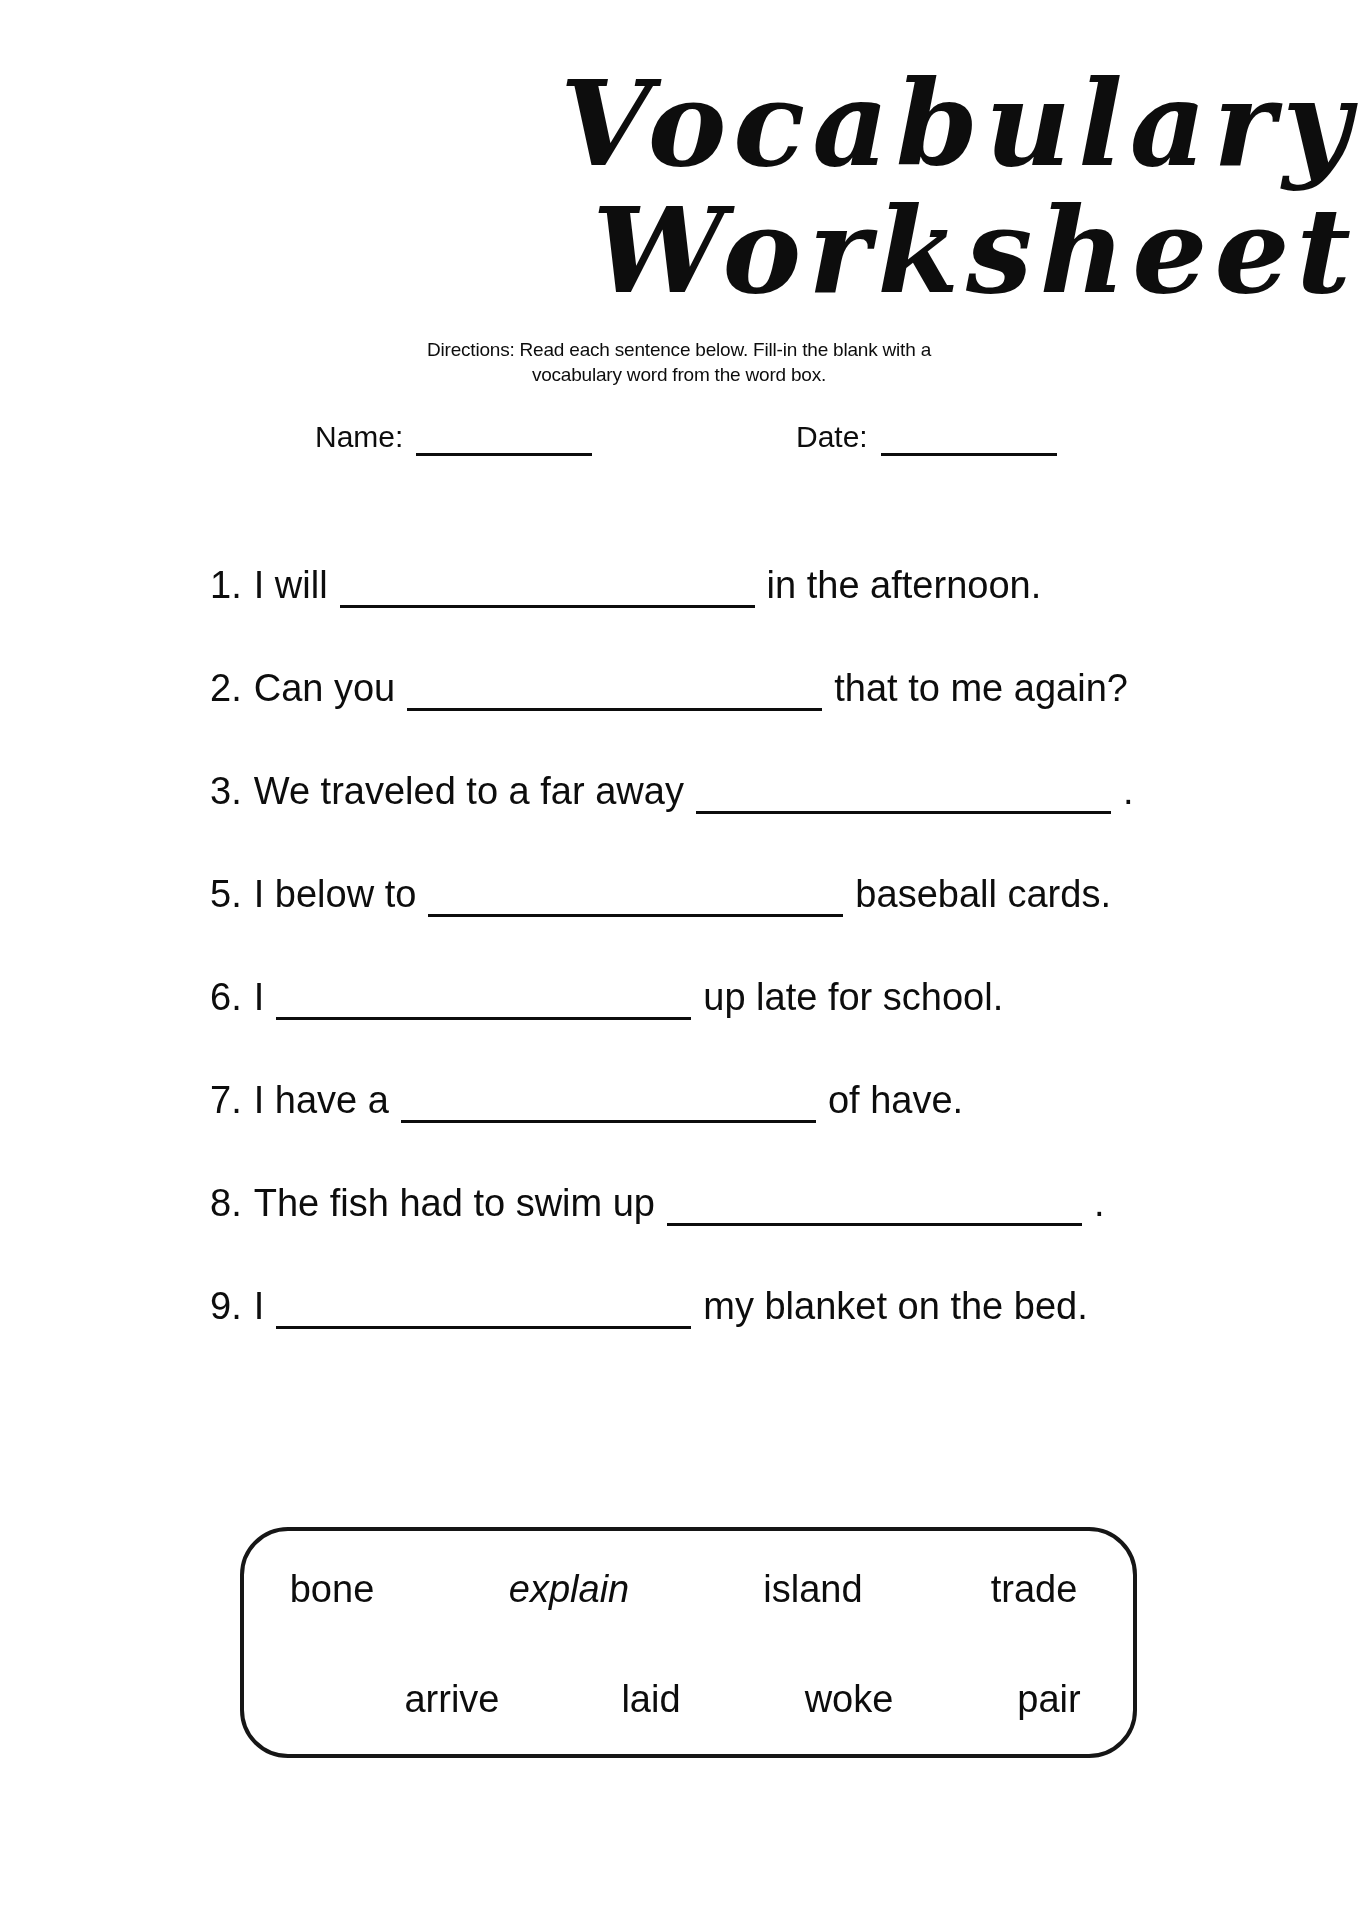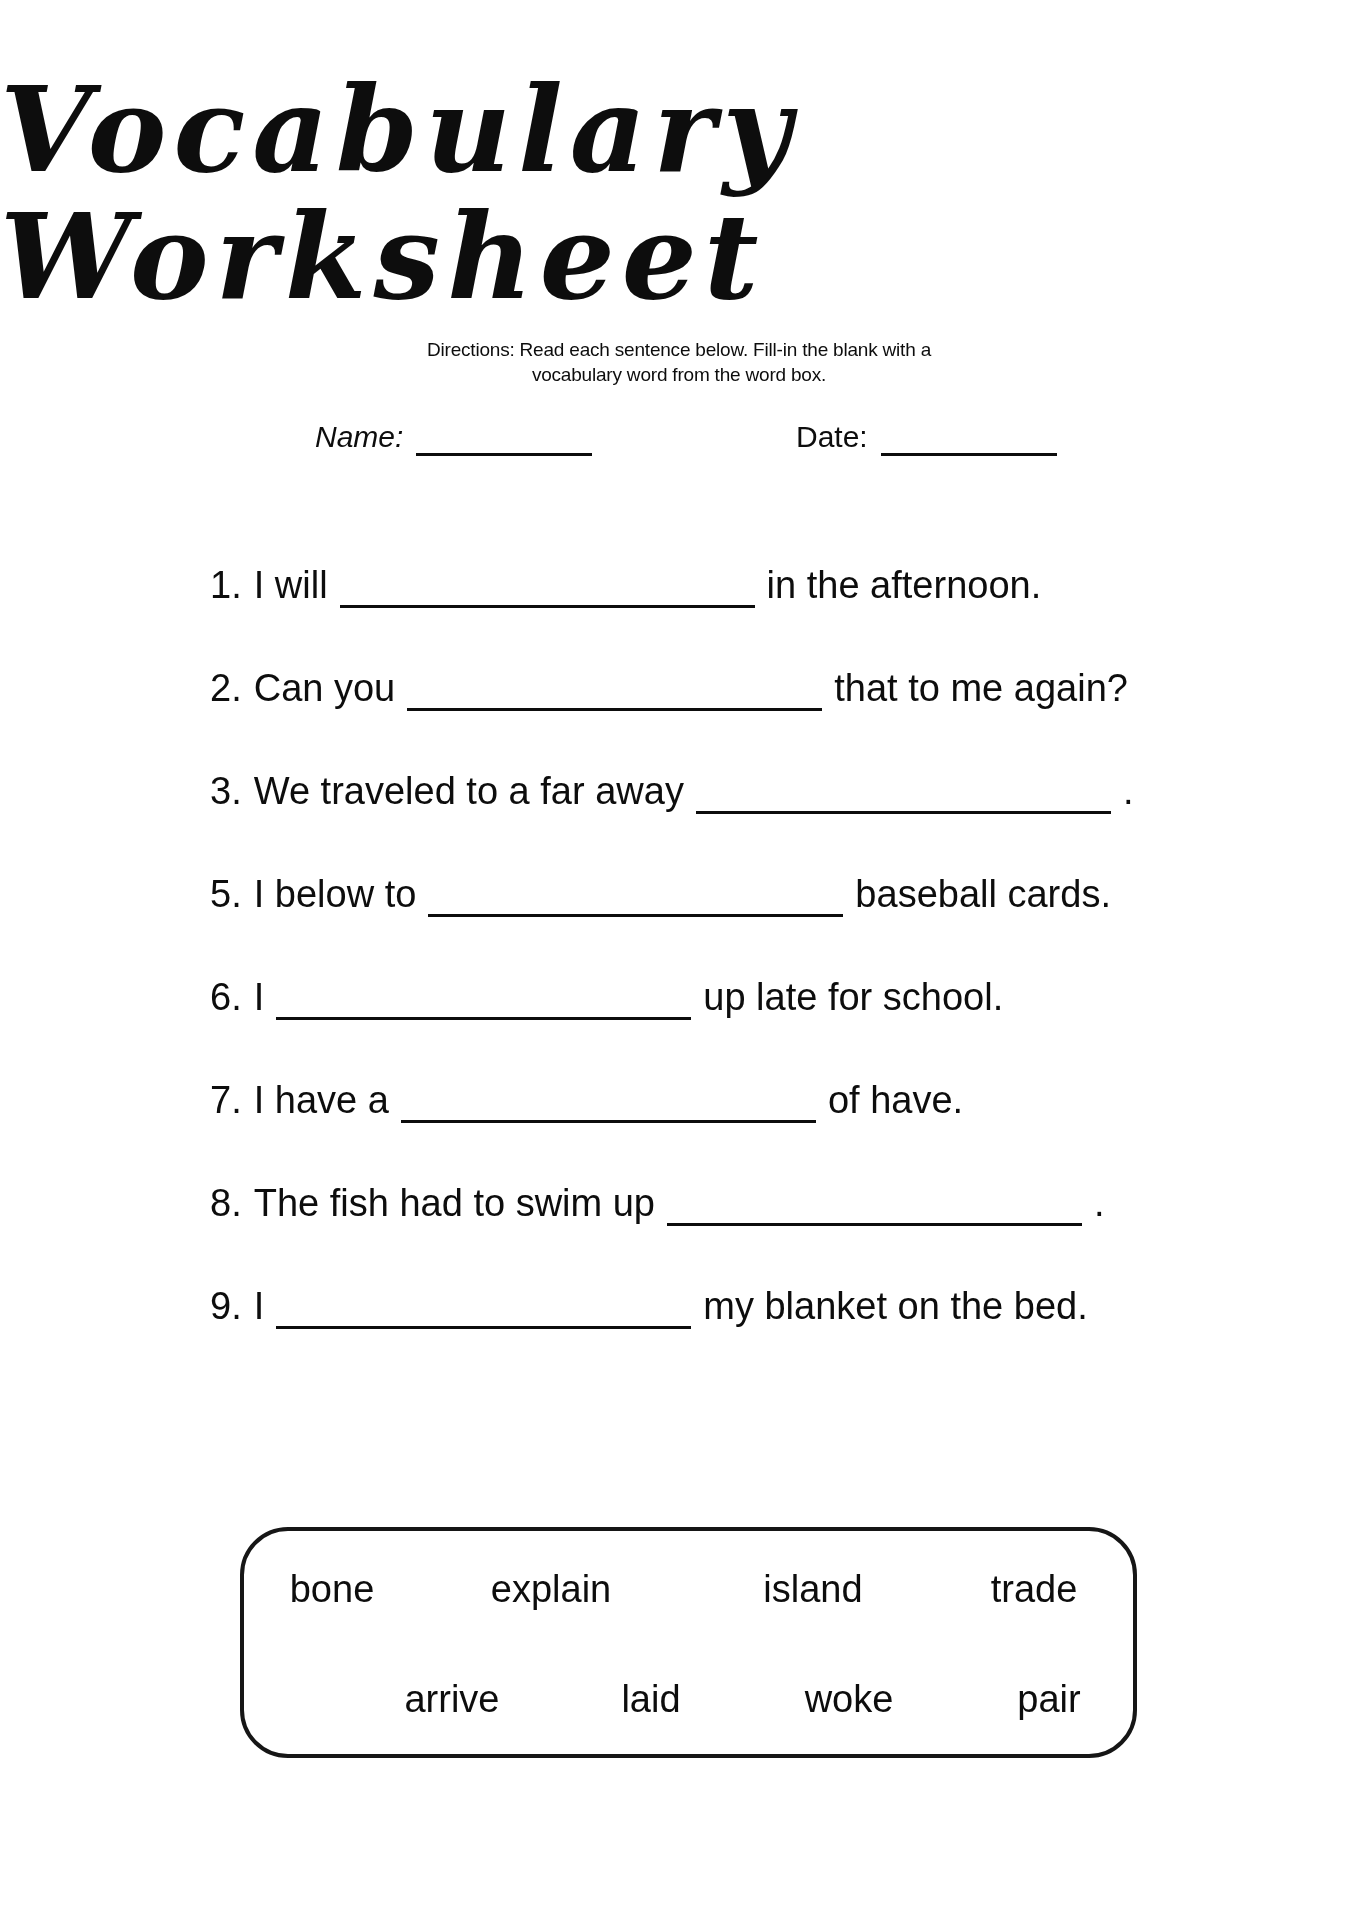--- a/index.html
+++ b/index.html
@@ -5,37 +5,38 @@
   :root { --ink:#0d0d0d; --paper:#ffffff; }
   * { margin:0; padding:0; box-sizing:border-box; }
   html,body { background:#ffffff; }
   body { font-family:"Liberation Sans", sans-serif; color:var(--ink); }
   .page {
     position:relative; width:1358px; height:1920px;
     background:var(--paper); overflow:hidden;
   }
   
   .title {
-    position:absolute; top:66px; left:0; width:100%;
-    text-align:left;
+    position:absolute; top:60px; left:0; width:100%;
+    text-align:right;
     font-family:"DejaVu Serif", serif;
     font-style:italic; font-weight:700;
     font-size:118px; line-height:127px; letter-spacing:7px;
     color:var(--ink);
+    padding-left:42px;
   }
   .title-line { display:block; }
   
   .directions {
     position:absolute; top:337px; left:0; width:100%;
     text-align:center; font-size:19px; line-height:25px;
     letter-spacing:-0.2px; font-weight:400;
   }
   
   .meta { position:absolute; top:419px; font-size:30px; line-height:36px; white-space:nowrap; }
-  .meta-name { left:315px;font-style:italic; }
+  .meta-name { left:315px; }
   .meta-date { left:796px; }
   .meta-blank {
     display:inline-block; width:176px; height:26px;
     border-bottom:3px solid var(--ink);
     vertical-align:-9px; margin-left:13px;
   }
   
   .sentences { position:absolute; top:534px; left:210px; width:1148px; }
   .sentence { height:103px; line-height:103px; white-space:nowrap; font-size:38px; }
   .sentence .num { margin-right:12px; }
@@ -51,21 +52,21 @@
     border:4px solid #161616; border-radius:48px;
     background:var(--paper);
     padding-left:16px;
   }
   .wb-word {
     position:absolute; transform:translateX(-50%);
     font-size:38px; line-height:44px; white-space:nowrap;
   }
   .wb-r1 { top:36px; }
   .wb-r2 { top:146px; }
-  .wb-w0 { left:88px; }  .wb-w1 { left:307px; } .wb-w2 { left:569px; } .wb-w3 { left:790px; }
+  .wb-w0 { left:88px; }  .wb-w1 { left:325px;font-style:italic; } .wb-w2 { left:569px; } .wb-w3 { left:790px; }
   .wb-w4 { left:208px; } .wb-w5 { left:407px; } .wb-w6 { left:605px; } .wb-w7 { left:805px;text-align:center; }
 </style>
 </head>
 <body>
 
 <div class="page">
 
   <h1 class="title">
     <span class="title-line">Vocabulary</span>
     <span class="title-line">Worksheet</span>

